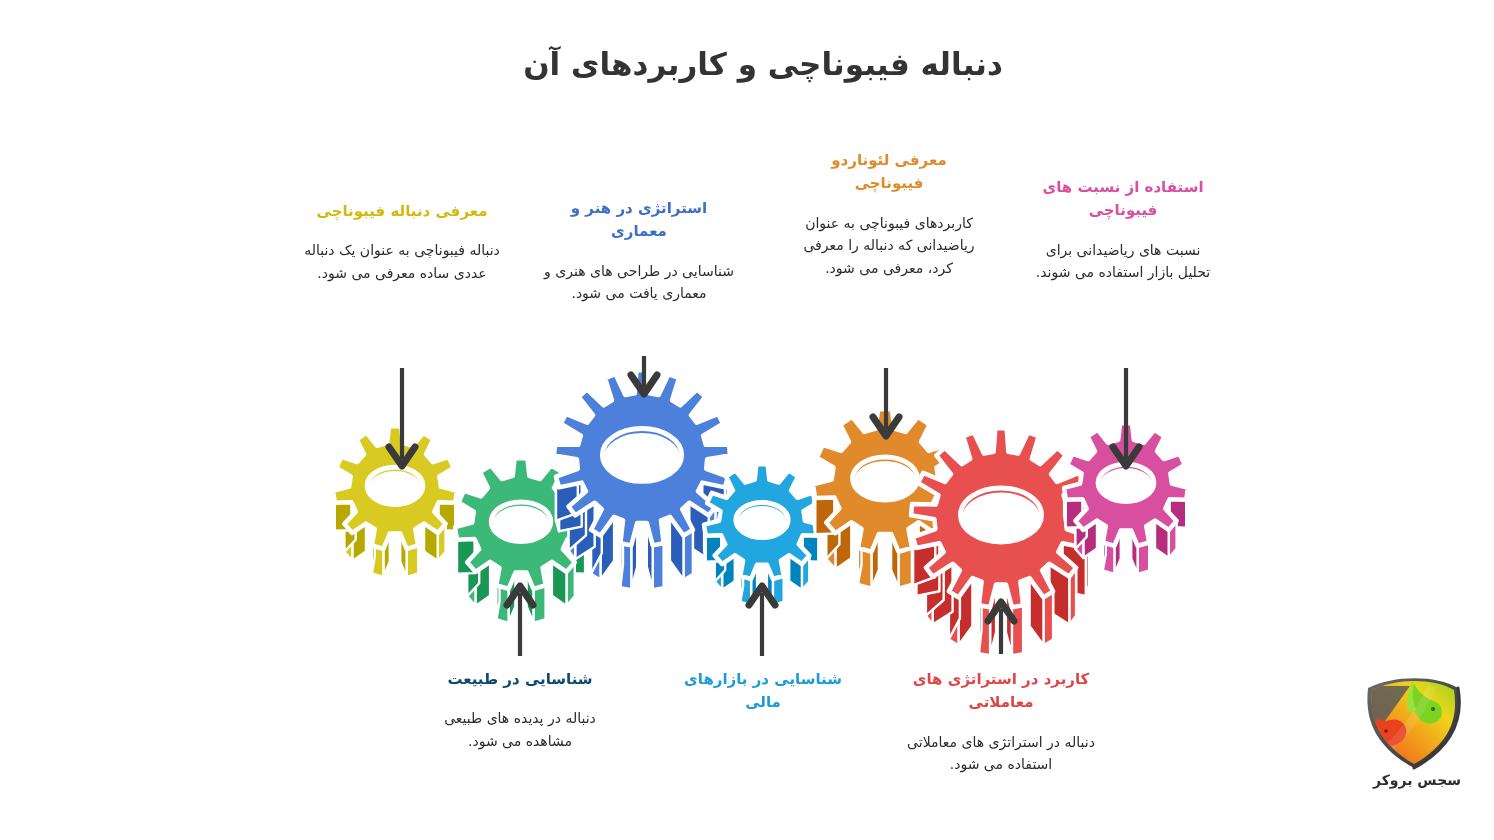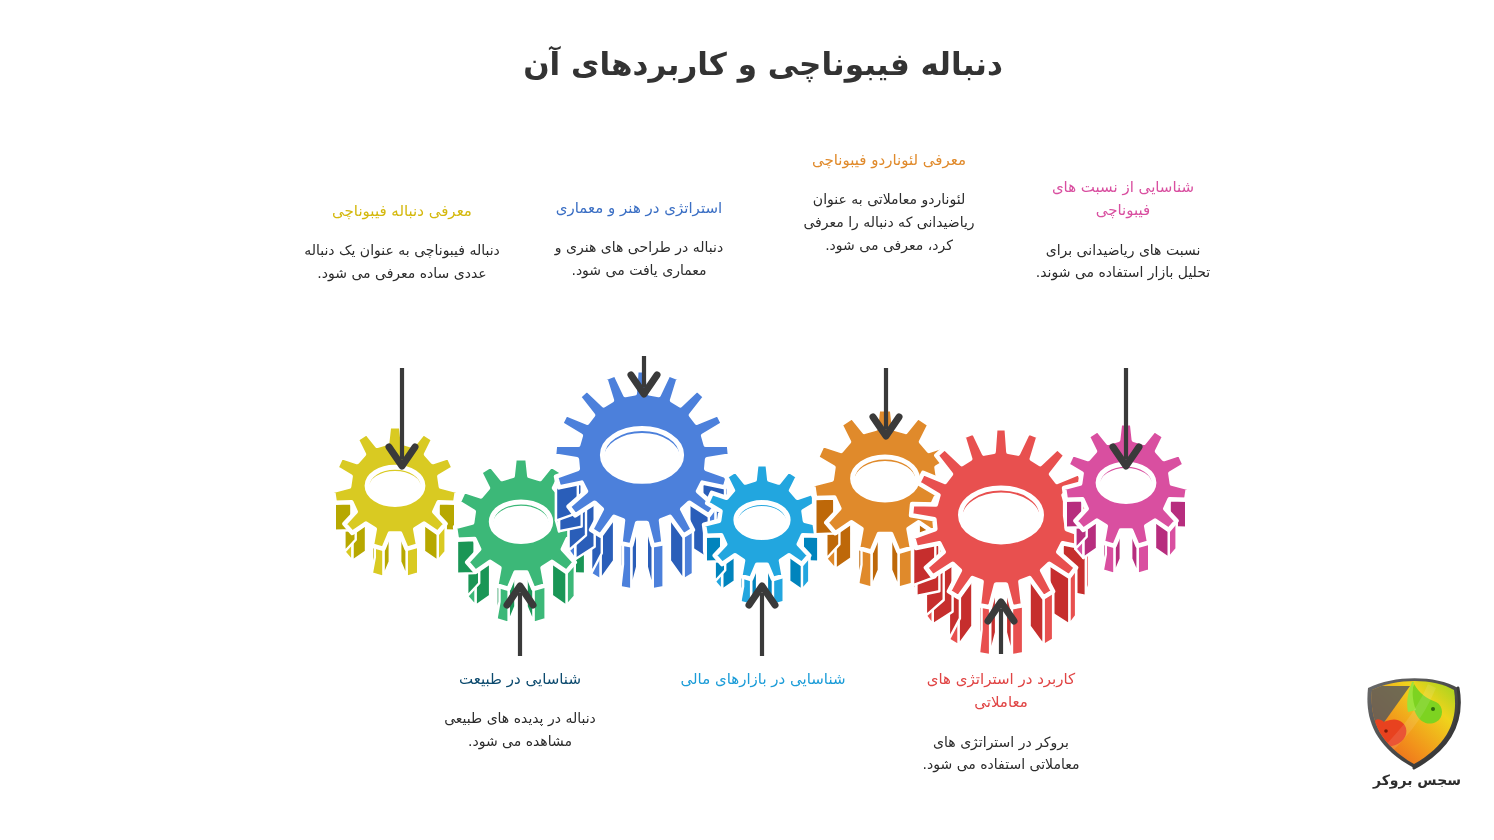--- a/index.html
+++ b/index.html
@@ -39,21 +39,21 @@
   }
 
   
   .block {
     position: absolute;
     direction: rtl;
     text-align: center;
   }
   .block .heading {
     font-size: 15px;
-    font-weight: normal;
+    font-weight: bold;
     line-height: 1.55;
     margin: 0 0 16px 0;
     direction: rtl;
   }
   .block .body {
     font-size: 14px;
     font-weight: normal;
     line-height: 1.62;
     color: #2b2b2b;
     margin: 0;
@@ -306,45 +306,45 @@
       </g>
     </svg>
 
   <div class="block" style="left:286px; top:200px; width:200px;">
     <p class="heading" style="color: rgb(212, 184, 12);">معرفی دنباله فیبوناچی</p>
     <p class="body">دنباله فیبوناچی به عنوان یک دنباله عددی ساده معرفی می شود.</p>
   </div>
 
   <div class="block" style="left:528px; top:197px; width:190px;">
     <p class="heading" style="color: rgb(59, 111, 196);">استراتژی در هنر و معماری</p>
-    <p class="body">دنباله در طراحی های هنری و معماری یافت می شود.</p>
+    <p class="body">شناسایی در طراحی های هنری و معماری یافت می شود.</p>
   </div>
 
   <div class="block" style="left:782px; top:149px; width:182px;">
     <p class="heading" style="color: rgb(224, 138, 43);">معرفی لئوناردو فیبوناچی</p>
-    <p class="body">لئوناردو معاملاتی به عنوان ریاضیدانی که دنباله را معرفی کرد، معرفی می شود.</p>
+    <p class="body">کاربردهای فیبوناچی به عنوان ریاضیدانی که دنباله را معرفی کرد، معرفی می شود.</p>
   </div>
 
   <div class="block" style="left:1018px; top:176px; width:178px;">
-    <p class="heading" style="color: rgb(217, 79, 160);">شناسایی از نسبت های فیبوناچی</p>
+    <p class="heading" style="color: rgb(217, 79, 160);">استفاده از نسبت های فیبوناچی</p>
     <p class="body">نسبت های ریاضیدانی برای تحلیل بازار استفاده می شوند.</p>
   </div>
 
   <div class="block" style="left:408px; top:668px; width:192px;">
     <p class="heading" style="color: #0c4a6e;">شناسایی در طبیعت</p>
     <p class="body">دنباله در پدیده های طبیعی مشاهده می شود.</p>
   </div>
 
   <div class="block" style="left:654px; top:668px; width:186px;">
     <p class="heading" style="color: rgb(27, 156, 216);">شناسایی در بازارهای مالی</p>
   </div>
 
   <div class="block" style="left:890px; top:668px; width:190px;">
     <p class="heading" style="color: rgb(224, 68, 68);">کاربرد در استراتژی های معاملاتی</p>
-    <p class="body">بروکر در استراتژی های معاملاتی استفاده می شود.</p>
+    <p class="body">دنباله در استراتژی های معاملاتی استفاده می شود.</p>
   </div>
 
   <div class="logo">
     <svg class="logo-mark" viewBox="0 0 128 96" xmlns="http://www.w3.org/2000/svg">
       <defs>
         <linearGradient id="lg-shield" x1="0" y1="1" x2="1" y2="0">
           <stop offset="0%" stop-color="#E8421F"></stop>
           <stop offset="38%" stop-color="#F2931B"></stop>
           <stop offset="68%" stop-color="#EFD41C"></stop>
           <stop offset="100%" stop-color="#7DD321"></stop>

